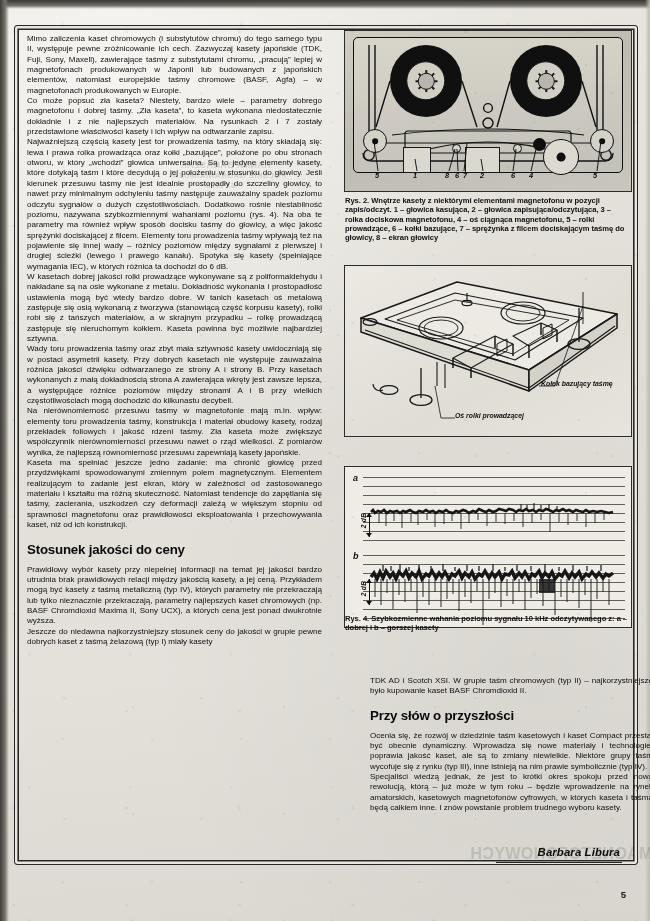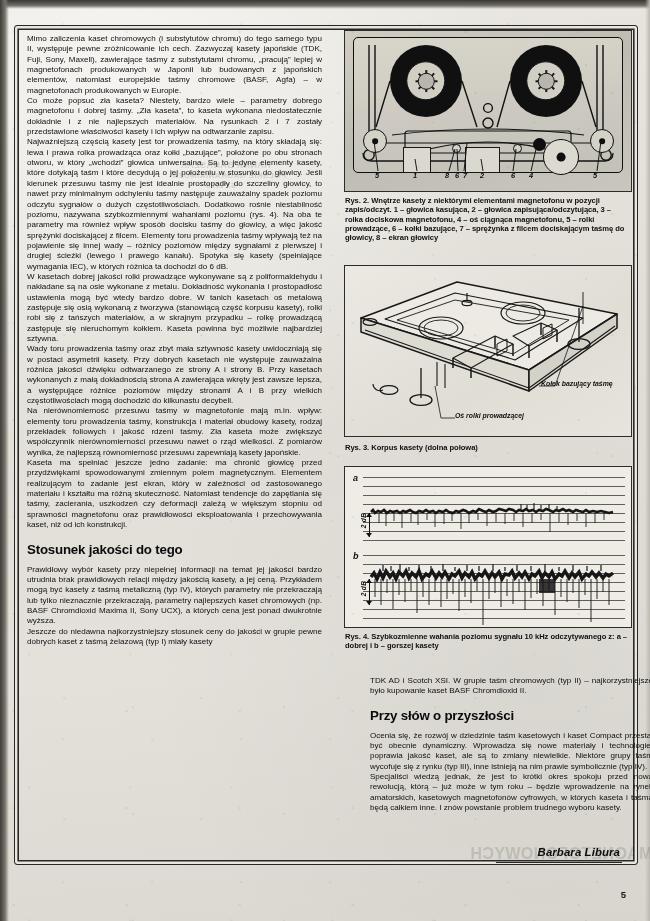--- a/index.html
+++ b/index.html
@@ -141,21 +141,21 @@
   <div id="frame"></div>
 
   <div class="col" id="col-left">
     <p>Mimo zaliczenia kaset chromowych (i substytutów chromu) do tego samego typu II, występuje pewne zróżnicowanie ich cech. Zazwyczaj kasety japońskie (TDK, Fuji, Sony, Maxell), zawierające taśmy z substytutami chromu, „pracują” lepiej w magnetofonach produkowanych w Japonii lub budowanych z japońskich elementów, natomiast europejskie taśmy chromowe (BASF, Agfa) – w magnetofonach produkowanych w Europie.</p>
     <p>Co może popsuć zła kaseta? Niestety, bardzo wiele – parametry dobrego magnetofonu i dobrej taśmy. „Zła kaseta”, to kaseta wykonana niedostatecznie dokładnie i z nie najlepszych materiałów. Na rysunkach 2 i 7 zostały przedstawione właściwości kasety i ich wpływ na odtwarzanie zapisu.</p>
     <p>Najważniejszą częścią kasety jest tor prowadzenia taśmy, na który składają się: lewa i prawa rolka prowadząca oraz kołki „bazujące”, położone po obu stronach otworu, w który „wchodzi” głowica uniwersalna. Są to jedyne elementy kasety, które dotykają taśm i które decydują o jej położeniu w stosunku do głowicy. Jeśli kierunek przesuwu taśmy nie jest idealnie prostopadły do szczeliny głowicy, to nawet przy minimalnym odchyleniu taśmy następuje zauważalny spadek poziomu odczytu sygnałów o dużych częstotliwościach. Dodatkowo rośnie niestabilność poziomu, nazywana szybkozmiennymi wahaniami poziomu (rys. 4). Na oba te parametry ma również wpływ sposób docisku taśmy do głowicy, a więc jakość sprężynki dociskającej z filcem. Elementy toru prowadzenia taśmy wpływają też na pojawienie się innej wady – różnicy poziomów między sygnałami z pierwszej i drugiej ścieżki (lewego i prawego kanału). Spotyka się kasety (spełniające wymagania IEC), w których różnica ta dochodzi do 6 dB.</p>
     <p>W kasetach dobrej jakości rolki prowadzące wykonywane są z poliformaldehydu i nakładane są na osie wykonane z metalu. Dokładność wykonania i prostopadłość ustawienia mogą być wtedy bardzo dobre. W tanich kasetach oś metalową zastępuje się osią wykonaną z tworzywa (stanowiącą część korpusu kasety), rolki robi się z tańszych materiałów, a w skrajnym przypadku – rolkę prowadzącą zastępuje się nieruchomym kołkiem. Kaseta powinna być możliwie najbardziej sztywna.</p>
     <p>Wady toru prowadzenia taśmy oraz zbyt mała sztywność kasety uwidoczniają się w postaci asymetrii kasety. Przy dobrych kasetach nie występuje zauważalna różnica jakości dźwięku odtwarzanego ze strony A i strony B. Przy kasetach wykonanych z małą dokładnością strona A zawierająca wkręty jest zawsze lepsza, a występujące różnice poziomów między stronami A i B przy wielkich częstotliwościach mogą dochodzić do kilkunastu decybeli.</p>
     <p>Na nierównomierność przesuwu taśmy w magnetofonie mają m.in. wpływ: elementy toru prowadzenia taśmy, konstrukcja i materiał obudowy kasety, rodzaj przekładek foliowych i jakość rdzeni taśmy. Zła kaseta może zwiększyć współczynnik nierównomierności przesuwu nawet o rząd wielkości. Z pomiarów wynika, że najlepszą równomierność przesuwu zapewniają kasety japońskie.</p>
     <p>Kaseta ma spełniać jeszcze jedno zadanie: ma chronić głowicę przed przydźwiękami spowodowanymi zmiennym polem magnetycznym. Elementem realizującym to zadanie jest ekran, który w zależności od zastosowanego materiału i kształtu ma różną skuteczność. Natomiast tendencje do zapętlania się taśmy, zacierania, uszkodzeń czy deformacji zależą w większym stopniu od sprawności magnetofonu oraz prawidłowości eksploatowania i przechowywania kaset, niż od ich konstrukcji.</p>
-    <h2 class="section">Stosunek jakości do tego</h2>
+    <h2 class="section">Stosunek jakości do ceny</h2>
     <p>Prawidłowy wybór kasety przy niepełnej informacji na temat jej jakości bardzo utrudnia brak prawidłowych relacji między jakością kasety, a jej ceną. Przykładem mogą być kasety z taśmą metaliczną (typ IV), których parametry nie przekraczają lub tylko nieznacznie przekraczają, parametry najlepszych kaset chromowych (np. BASF Chromdioxid Maxima II, Sony UCX), a których cena jest ponad dwukrotnie wyższa.</p>
     <p>Jeszcze do niedawna najkorzystniejszy stosunek ceny do jakości w grupie pewne dobrych kaset z taśmą żelazową (typ I) miały kasety</p>
   </div>
 
   <div class="figbox" id="fig2">
     <div class="shell"></div>
 
     <div class="hub" style="left:45px;top:14px;width:72px;height:72px;">
       <div class="inner">
         <div class="spoke" style="transform:translate(-50%,-50%) rotate(0deg);"></div>
@@ -272,21 +272,20 @@
       </g>
       <g stroke="#1a1a1a" stroke-width=".8" fill="none">
         <path d="M238 40 L210 120 L194 120"></path>
         <path d="M90 120 L96 152 L110 152"></path>
       </g>
     </svg>
     <div class="cb-lbl" style="left:196px;top:114px;width:80px;">Kołek bazujący taśmę</div>
     <div class="cb-lbl" style="left:110px;top:146px;width:110px;">Oś rolki prowadzącej</div>
   </div>
 
-  <div class="figcap" style="left:345px;top:443px;width:284px;">Rys. 3. Korpus kasety (dolna połowa)</div>
 
   <div class="figbox" id="fig4">
 
     <div class="trace-pane" style="top:0;height:80px;">
       <div class="trace-letter" style="top:6px;">a</div>
       <div class="grid-l" style="top:10px;"></div>
         <div class="grid-l" style="top:19px;"></div>
       <div class="grid-l" style="top:28px;"></div>
         <div class="grid-l" style="top:37px;"></div>
       <div class="grid-l" style="top:46px;"></div>
@@ -412,21 +411,21 @@
             <path d="M228 24 L228 18"></path>
             <path d="M242 24 L242 19"></path>
           <path d="M256 24 L256 18"></path>
         </g>
       </svg>
       <div class="db-arrow" style="left:24px;top:32px;height:26px;"></div>
       <div class="db" style="left:4px;top:38px;width:28px;text-align:center;">2 dB</div>
     </div>
   </div>
 
-  <div class="figcap" style="left:345px;top:632px;width:284px;">Rys. 4. Szybkozmienne wahania poziomu sygnału 10 kHz odczytywanego z: a – dobrej i b – gorszej kasety</div>
+  <div class="figcap" style="left:345px;top:614px;width:284px;">Rys. 4. Szybkozmienne wahania poziomu sygnału 10 kHz odczytywanego z: a – dobrej i b – gorszej kasety</div>
 
   <div class="col" id="col-right" style="top:676px;">
     <p>TDK AD i Scotch XSI. W grupie taśm chromowych (typ II) – najkorzystniejsze było kupowanie kaset BASF Chromdioxid II.</p>
     <h2 class="section">Przy słów o przyszłości</h2>
     <p>Ocenia się, że rozwój w dziedzinie taśm kasetowych i kaset Compact przestał być obecnie dynamiczny. Wprowadza się nowe materiały i technologie, poprawia jakość kaset, ale są to zmiany niewielkie. Niektóre grupy taśm wycofuje się z rynku (typ III), inne istnieją na nim prawie symbolicznie (typ IV).</p>
     <p>Specjaliści wiedzą jednak, że jest to krótki okres spokoju przed nową rewolucją, którą – już może w tym roku – będzie wprowadzenie na rynek amatorskich, kasetowych magnetofonów cyfrowych, w których kaseta i taśma będą całkiem inne. I znów powstanie problem trudnego wyboru kasety.</p>
   </div>
 
   <div id="author-rule"></div>
   <div id="author">Barbara Libura</div>

